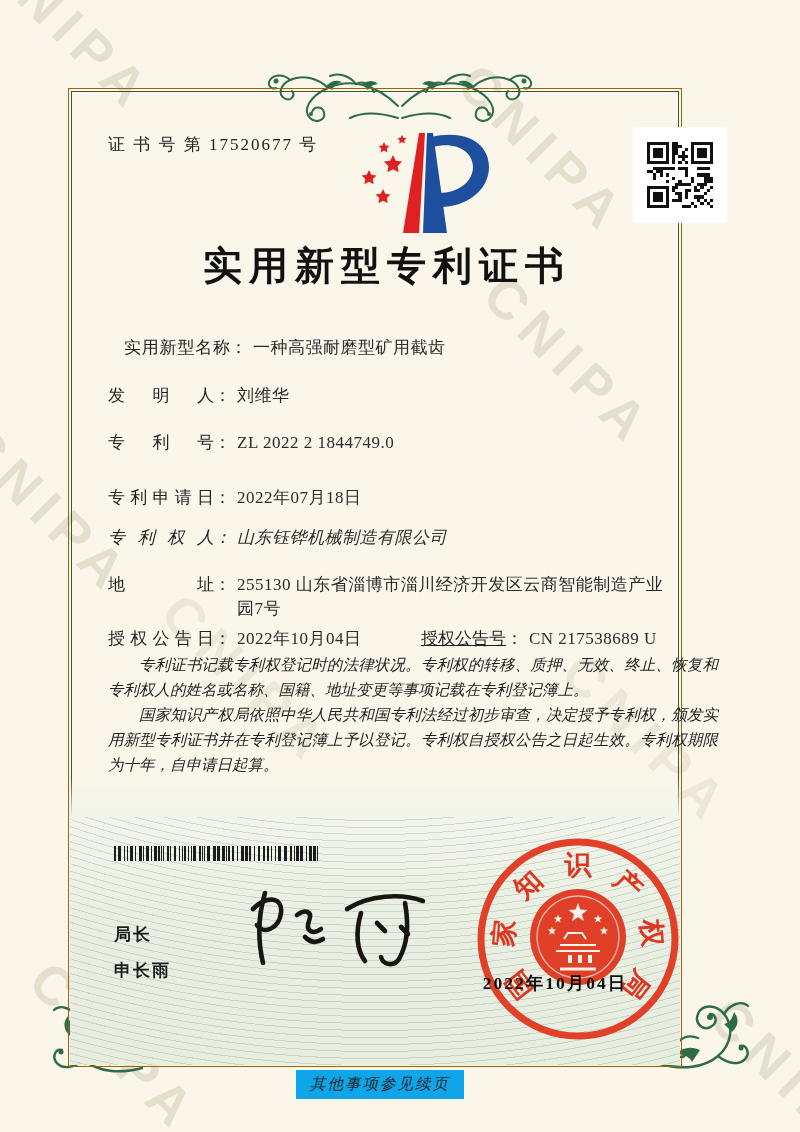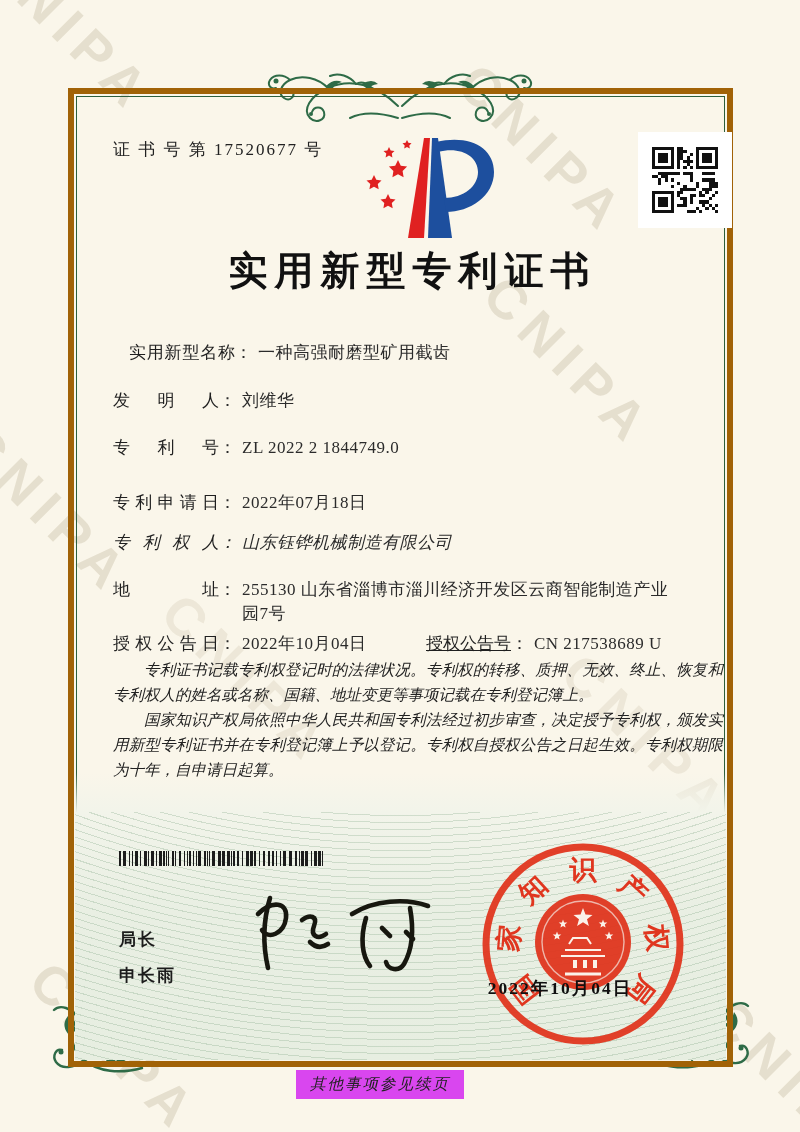--- a/index.html
+++ b/index.html
@@ -17,22 +17,22 @@
     font-weight:bold; font-size:54px; letter-spacing:10px;
     color:rgba(186,175,147,0.32);
     transform:rotate(45deg); white-space:nowrap; pointer-events:none;
   }
   .wm.faint { color:rgba(186,175,147,0.20); }
   
   .orn { position:absolute; z-index:2; pointer-events:none; }
   
   .frame {
     position:absolute; z-index:3;
-    left:68px; top:88px; width:665px; height:979px;
-    border:6px solid #a16207;
+    left:68px; top:88px; width:614px; height:979px;
+    border:1px solid #a16207;
   }
   .frame-inner { position:absolute; inset:2px; border:1px solid #2b5e3d; }
   
   .guilloche {
     position:absolute; left:1px; right:1px; bottom:1px; height:248px; z-index:0;
     background:
       repeating-radial-gradient(circle at 50% -900px,
         rgba(120,160,125,0.28) 0 1px, rgba(0,0,0,0) 1px 7px),
       linear-gradient(180deg,#f2f4ea 0,#e9efe3 40%,#e7eee1 100%);
   }
@@ -91,21 +91,21 @@
     text-align:center; font-size:17.5px; font-weight:bold; color:#101010;
     letter-spacing:2px;
   }
   
   .page-footer {
     position:absolute; left:0; top:941px; width:100%; z-index:4;
     text-align:center; font-size:14.5px; color:#333; letter-spacing:2px;
   }
   .cont-note {
     position:absolute; left:296px; top:1070px; z-index:4;
-    background:#d946ef; padding:4px 14px;
+    background:#0ea5e9; padding:4px 14px;
     font-size:15.5px; font-style:italic; letter-spacing:2px; color:#222;
   }
 </style>
 </head>
 <body>
 
 <div class="wm" style="left:-38px; top:-4px;">CNIPA</div>
 <div class="wm" style="left:436px; top:118px;">CNIPA</div>
 <div class="wm" style="left:462px; top:330px;">CNIPA</div>
 <div class="wm" style="left:-60px; top:478px;">CNIPA</div>

